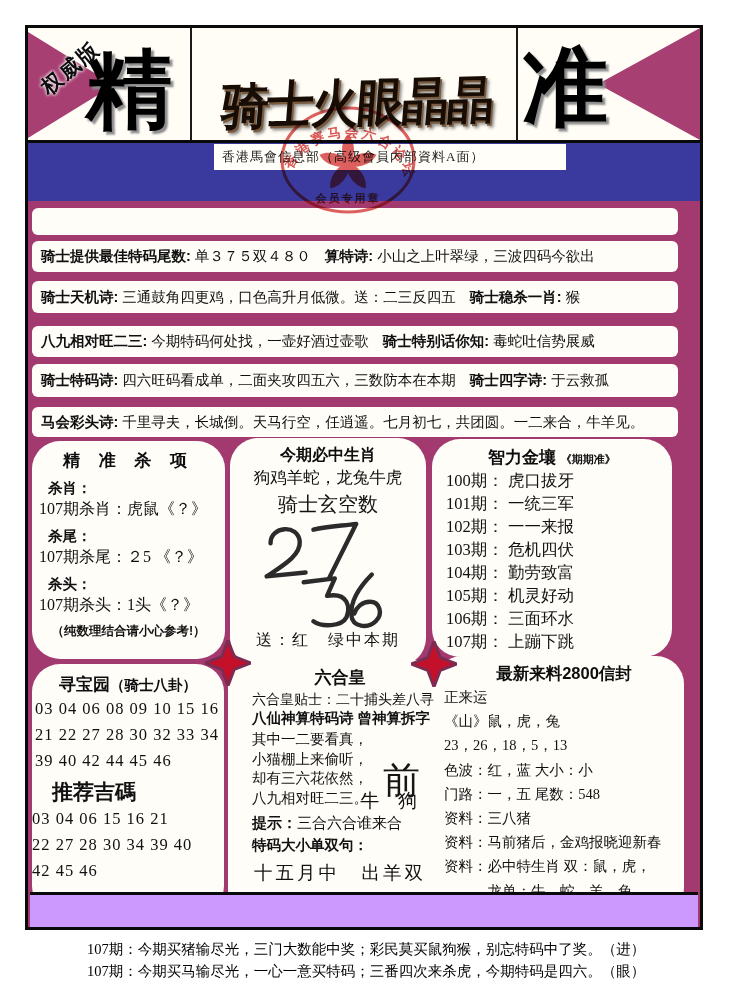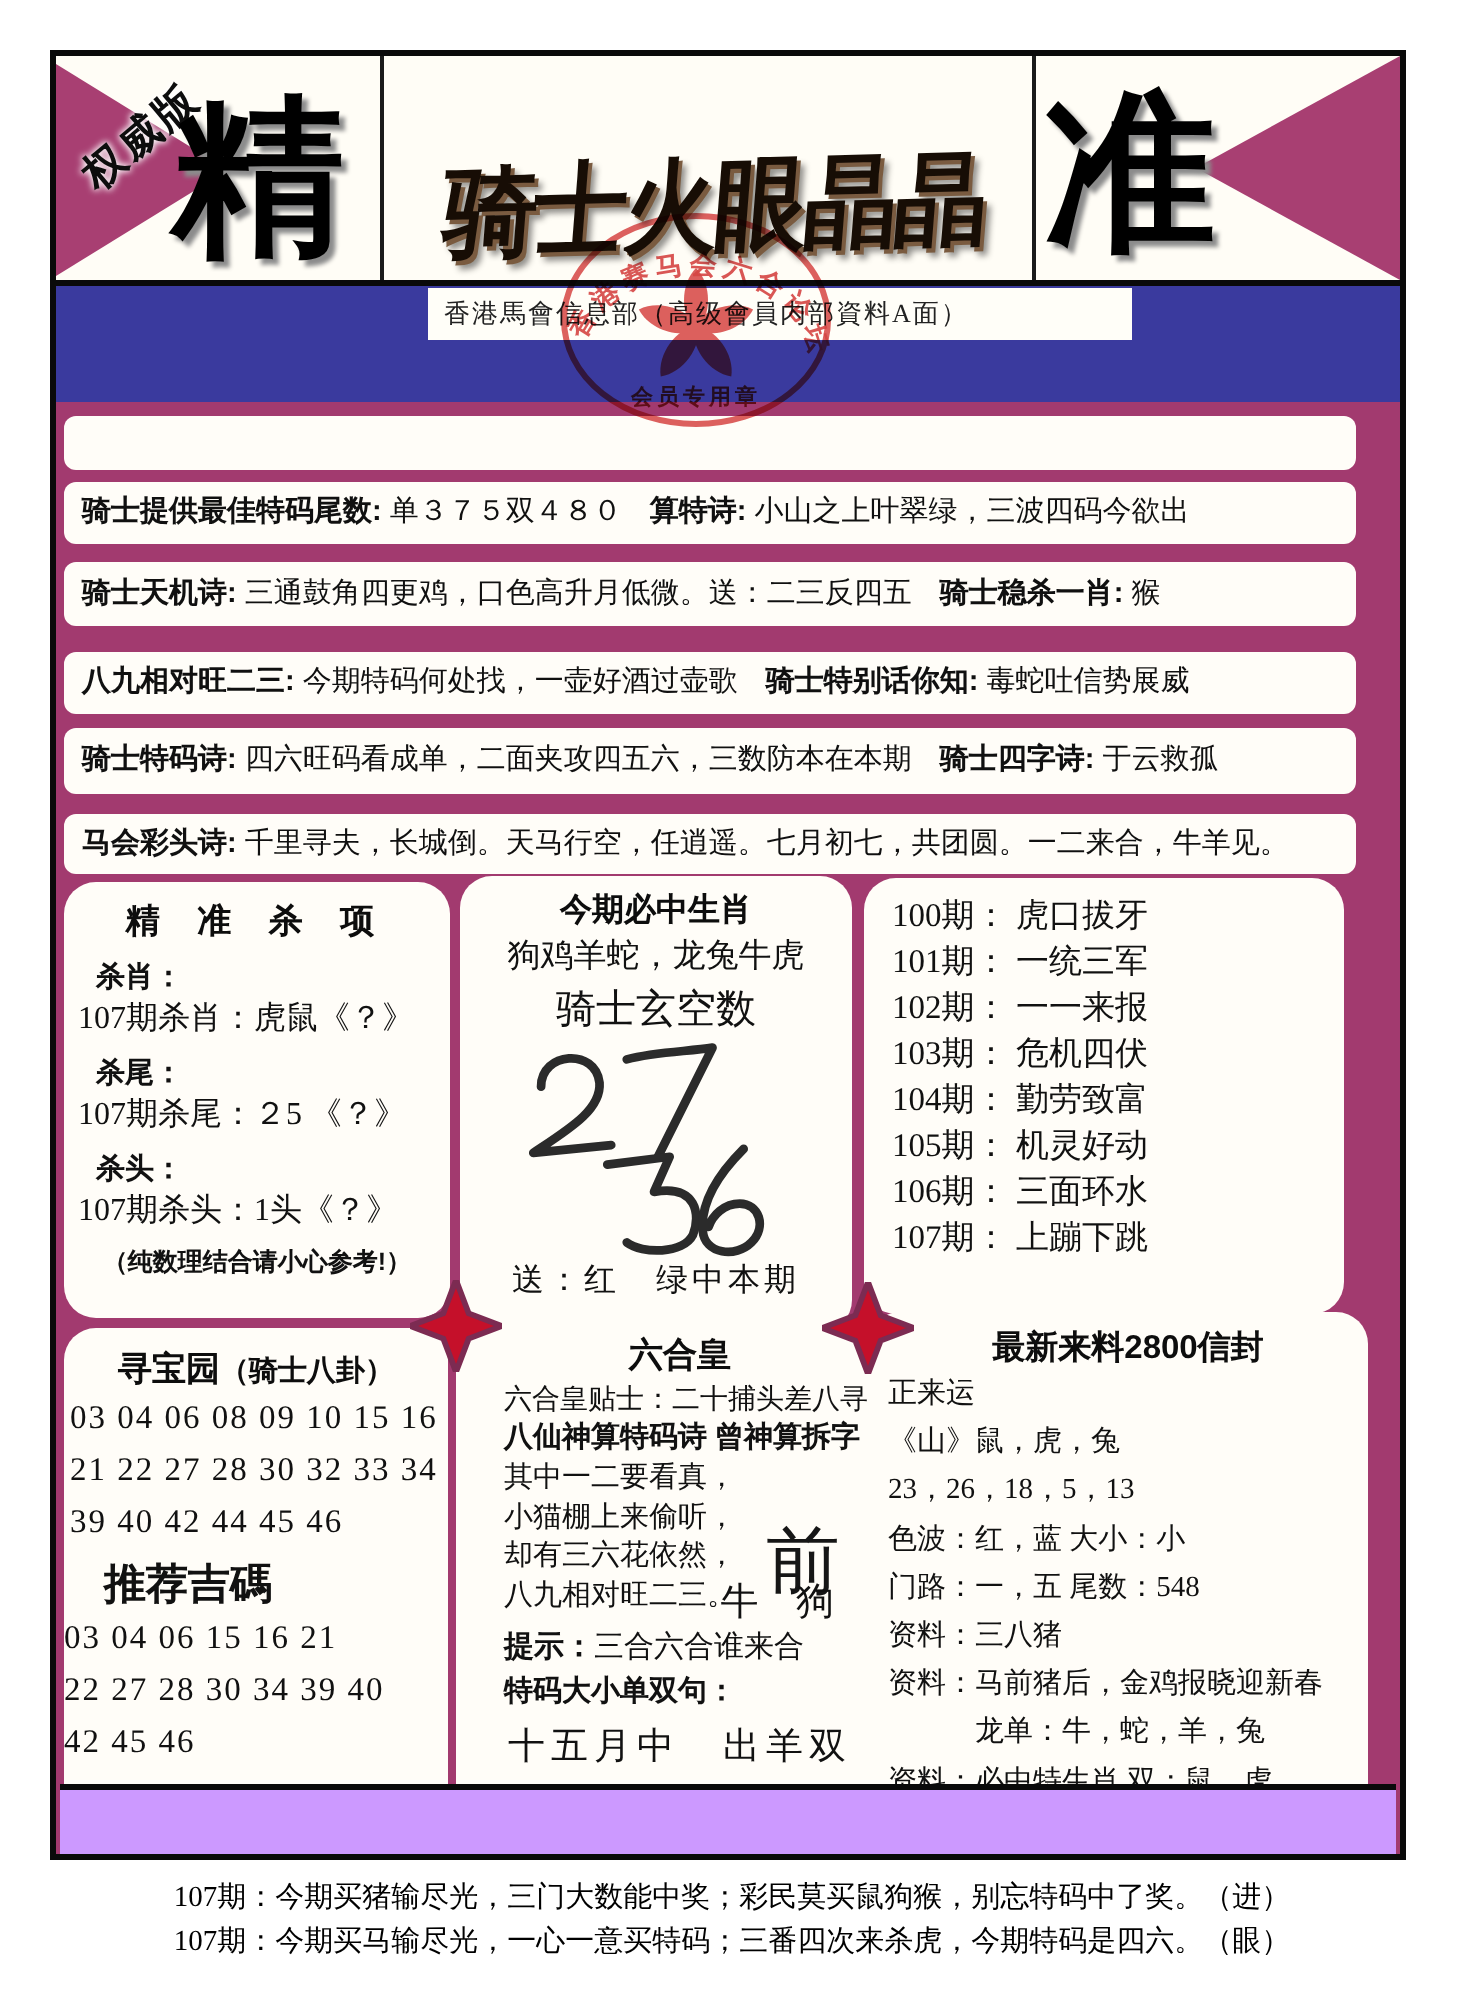--- a/index.html
+++ b/index.html
@@ -19,21 +19,21 @@
   
   #blueband{position:absolute;left:0;top:115px;width:672px;height:58px;background:#3a3a9e;}
   #subbar{position:absolute;left:186px;top:116px;width:352px;height:26px;background:#fffef8;line-height:26px;font-size:13px;letter-spacing:1px;color:#222;padding-left:8px;box-sizing:border-box;white-space:nowrap;font-family:"Liberation Serif",serif;}
   
   #stamp{position:absolute;left:275px;top:100px;z-index:9;mix-blend-mode:multiply;opacity:.9;}
   
   .info-row{position:absolute;left:4px;width:646px;background:#fffdf8;border-radius:6px;white-space:nowrap;overflow:hidden;padding-left:9px;box-sizing:border-box;font-size:14.5px;font-family:"Liberation Serif",serif;color:#101010;}
   .info-row b{font-family:"Liberation Sans",sans-serif;margin-right:4px;}
   .info-row .seg2{margin-left:14px;}
   
-  .panel{position:absolute;background:#fffdf8;border-radius:16px;box-sizing:border-box;overflow:hidden;}
+  .panel{position:absolute;background:#fffdf8;border-radius:28px;box-sizing:border-box;overflow:hidden;}
   .p-title{text-align:center;font-weight:bold;font-size:17px;color:#0d0d0d;}
   
   #kill{left:4px;top:413px;width:193px;height:218px;padding-top:8px;}
   #kill .p-title{letter-spacing:7px;}
   .kill-label{font-weight:bold;font-size:14.5px;margin:7px 0 0 16px;}
   .kill-value{font-size:16px;margin:1px 0 0 7px;font-family:"Liberation Serif",serif;white-space:nowrap;}
   #kill .note{font-weight:bold;font-size:12.5px;text-align:center;margin-top:7px;}
   
   #zodiac{left:202px;top:410px;width:196px;height:228px;padding-top:7px;text-align:center;}
   #zodiac .animals{font-size:16.5px;margin-top:1px;font-family:"Liberation Serif",serif;}
@@ -141,20 +141,21 @@
         <path d="M16,26 C16,8 44,6 46,24 C47,38 30,48 12,60 L52,56"></path>
         <path d="M60,12 C75,8 92,8 104,6 L76,62"></path>
         <path d="M50,66 L82,62 L74,80 C96,76 98,92 94,102 C89,112 68,112 60,106"></path>
         <path d="M120,58 C104,74 98,88 99,100 C100,112 116,114 124,106 C132,98 128,86 118,86 C110,86 104,92 102,98"></path>
       </g>
     </svg>
     <div class="send">送：红　绿中本期</div>
   </div>
 
   <div id="idiom" class="panel">
+    <div class="p-title"><span>智力金壤</span> <small>《期期准》</small></div>
     <div>
 
         <div class="idiom-line">
           <span class="per">100期：</span><span>虎口拔牙</span>
         </div>
 
         <div class="idiom-line">
           <span class="per">101期：</span><span>一统三军</span>
         </div>
 
@@ -225,22 +226,22 @@
     <div class="p-title">最新来料2800信封</div>
     <div>
 
     <div class="mail-line">正来运</div>
         <div class="mail-line">《山》鼠，虎，兔</div>
         <div class="mail-line">23，26，18，5，13</div>
         <div class="mail-line">色波：红，蓝 大小：小</div>
         <div class="mail-line">门路：一，五 尾数：548</div>
         <div class="mail-line">资料：三八猪</div>
         <div class="mail-line">资料：马前猪后，金鸡报晓迎新春</div>
+        <div class="mail-line">资料：必中特生肖 双：鼠，虎，</div>
         <div class="mail-line">　　　龙单：牛，蛇，羊，兔</div>
-        <div class="mail-line">资料：必中特生肖 双：鼠，虎，</div>
       </div>
   </div>
 
   <div id="purplebar"></div>
 </div>
 
 <svg id="stamp" width="146" height="118" viewBox="0 0 146 118">
   <defs>
       <path id="arcpath" d="M 16,74 A 58,46 0 0 1 130,74"></path>
     </defs>

